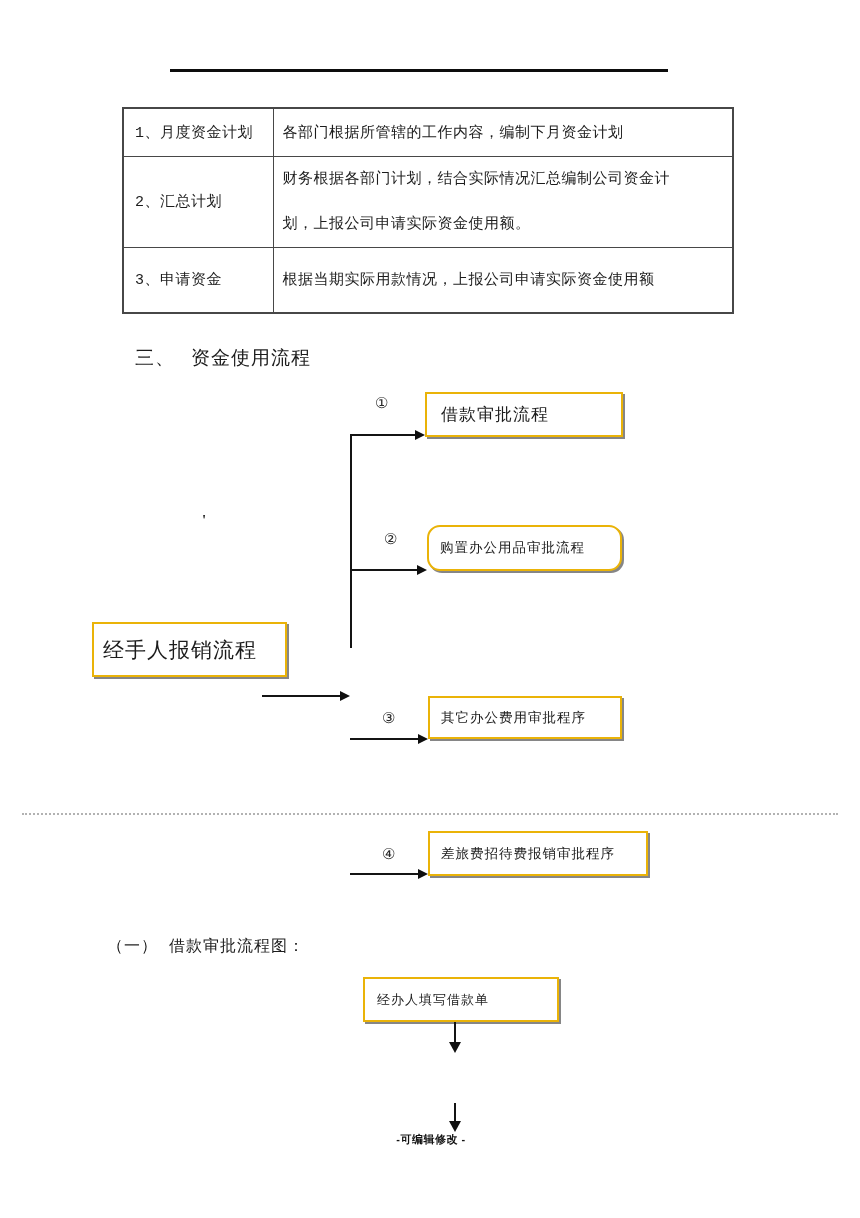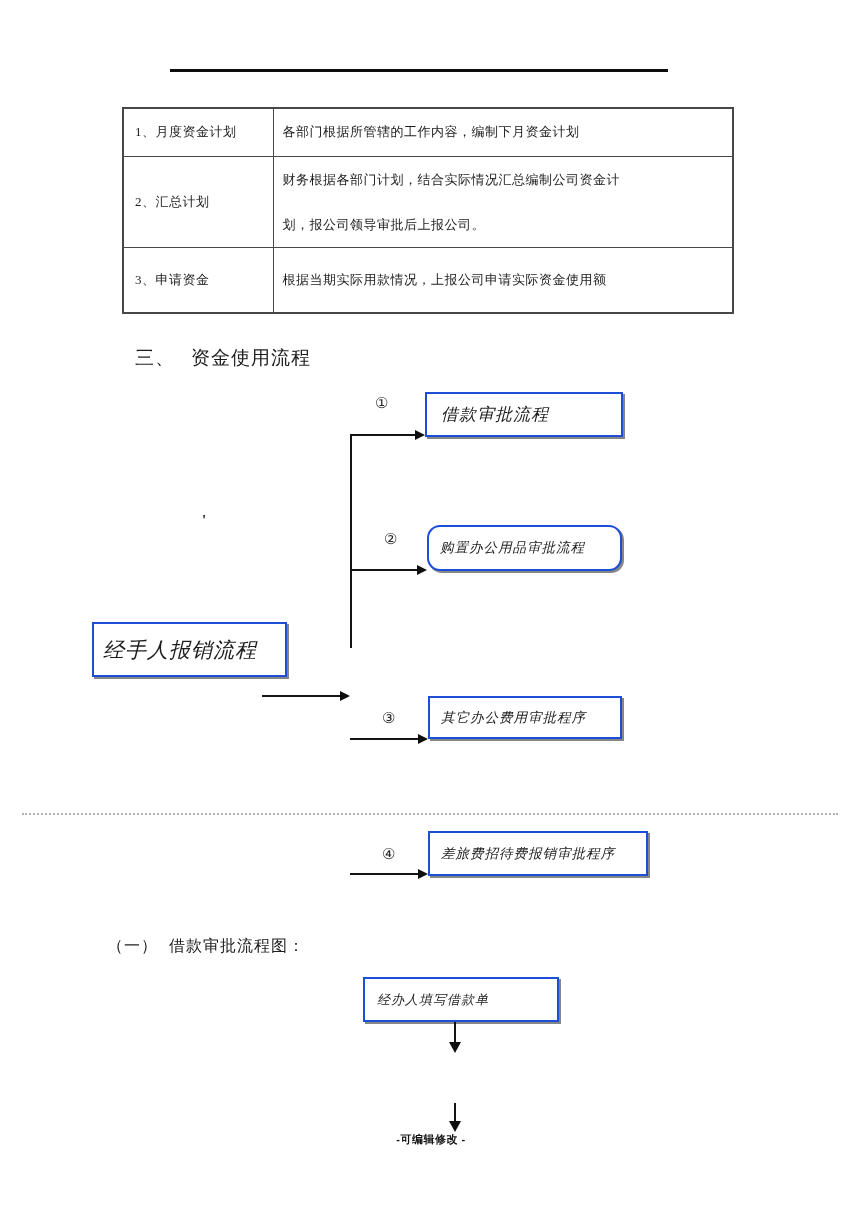--- a/index.html
+++ b/index.html
@@ -4,41 +4,41 @@
 <style>
   * { margin:0; padding:0; box-sizing:border-box; }
   body { background:#ffffff; font-family:"Liberation Serif","DejaVu Serif",serif; }
   .page { position:relative; width:860px; height:1218px; background:#ffffff; overflow:hidden; color:#1c1c1c; }
 
   
   .top-rule { position:absolute; left:170px; top:69px; width:498px; height:3px; background:#0d0d0d; }
 
   
   .plan-table { position:absolute; left:122px; top:107px; width:612px; border-collapse:collapse; table-layout:fixed; }
-  .plan-table td { border:1.5px solid #474747; font-size:13px; vertical-align:middle; letter-spacing:0.5px; }
+  .plan-table td { border:1.5px solid #474747; font-size:15px; vertical-align:middle; letter-spacing:0.5px;font-family:Liberation Mono, monospace; }
   .plan-table { border:2px solid #474747; }
   .plan-table td.c1 { width:150px; padding-left:11px; }
   .plan-table td.c2 { padding-left:9px; padding-right:6px; }
   .plan-table tr.r1 td { height:48px; }
   .plan-table tr.r2 td { height:90px; }
   .plan-table tr.r3 td { height:66px; }
   .plan-table tr.r2 .ln { display:block; line-height:45px; }
 
   
   .h-funds { position:absolute; left:135px; top:345px; font-size:19px; letter-spacing:1px; white-space:nowrap; }
   .h-funds .num { margin-right:16px; }
   .h-loan { position:absolute; left:107px; top:936px; font-size:16px; letter-spacing:1px; white-space:nowrap; }
   .h-loan .num { margin-right:11px; }
 
   .stray { position:absolute; left:202px; top:512px; font-size:15px; font-weight:bold; }
 
   
-  .fbox { position:absolute; background:#fff; border:2px solid #1d4ed8;
+  .fbox { position:absolute; background:#fff; border:2px solid #eab308;
           box-shadow:2px 2px 0 rgba(35,35,35,0.55);
-          display:flex; align-items:center; letter-spacing:1px;font-style:italic; }
+          display:flex; align-items:center; letter-spacing:1px; }
   .hline { position:absolute; height:2px; background:#141414; }
   .vline { position:absolute; width:2px; background:#141414; }
   .tri-right { position:absolute; width:0; height:0;
                border-top:5px solid transparent; border-bottom:5px solid transparent;
                border-left:10px solid #0f0f0f; }
   .tri-down  { position:absolute; width:0; height:0;
                border-left:6px solid transparent; border-right:6px solid transparent;
                border-top:11px solid #0f0f0f; }
   .fnum { position:absolute; font-size:15px; color:#2a2a2a; }
 
@@ -93,21 +93,21 @@
         <td class="c2">
           <span class="ln">各部门根据所管辖的工作内容，编制下月资金计划</span>
         </td>
       </tr>
       <tr class="r2">
         <td class="c1">
           <span>2、汇总计划</span>
         </td>
         <td class="c2">
           <span class="ln">财务根据各部门计划，结合实际情况汇总编制公司资金计</span>
-          <span class="ln">划，报公司领导审批后上报公司。</span>
+          <span class="ln">划，上报公司申请实际资金使用额。</span>
         </td>
       </tr>
       <tr class="r3">
         <td class="c1">
           <span>3、申请资金</span>
         </td>
         <td class="c2">
           <span class="ln">根据当期实际用款情况，上报公司申请实际资金使用额</span>
         </td>
       </tr>

